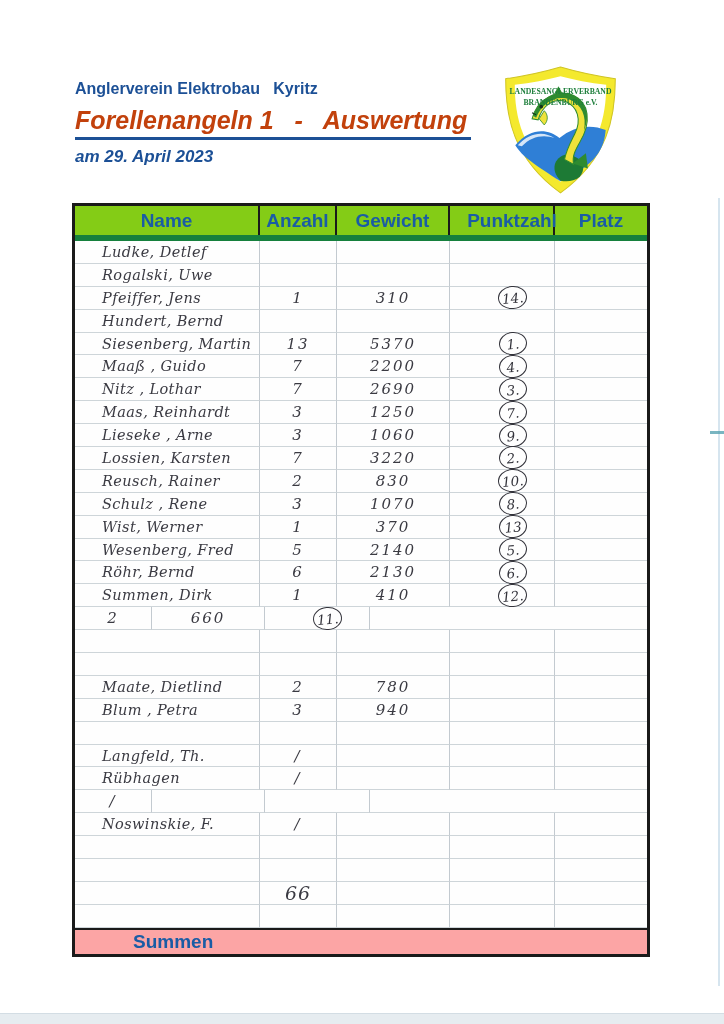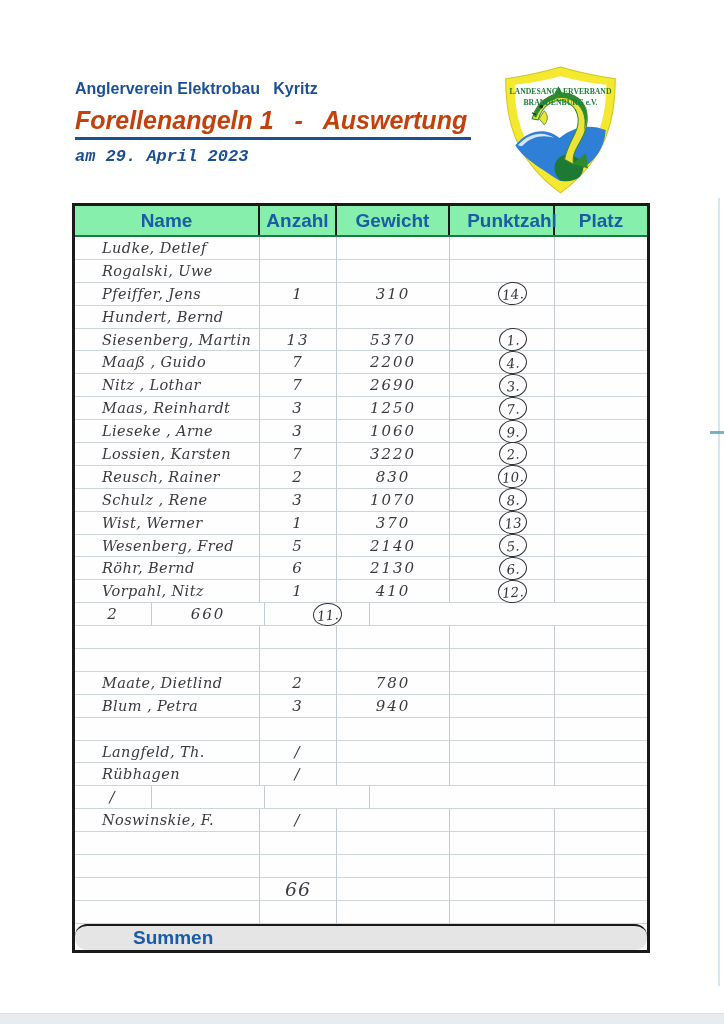--- a/index.html
+++ b/index.html
@@ -1,47 +1,47 @@
 <!DOCTYPE html>
 <html><head>
 <meta charset="utf-8">
 <style>
   html,body{margin:0;padding:0;}
   body{width:724px;height:1024px;position:relative;background:#ffffff;font-family:"Liberation Sans",sans-serif;overflow:hidden;}
 
   
   .club-line{position:absolute;left:75px;top:80px;font-size:16px;font-weight:bold;color:#1c5096;white-space:pre;}
   .main-title{position:absolute;left:75px;top:106px;font-size:25px;font-weight:bold;font-style:italic;color:#c2410c;white-space:pre;border-bottom:3px solid #1c5096;padding-bottom:2px;padding-right:4px;}
-  .date-line{position:absolute;left:75px;top:147px;font-size:17px;font-weight:bold;font-style:italic;color:#1c5096;font-family:Liberation Mono, monospace;}
+  .date-line{position:absolute;left:75px;top:147px;font-size:17px;font-weight:bold;font-style:italic;color:#1c5096;}
 
   
   .logo{position:absolute;left:496px;top:64px;width:130px;height:132px;}
 
   
   .table{position:absolute;left:72px;top:203px;width:572px;border:3px solid #1a1a1a;background:#fefefe;}
-  .thead{display:flex;height:29px;background:#86efac;border-bottom:2px solid #15803d;}
+  .thead{display:flex;height:29px;background:#84cc16;border-bottom:6px solid #15803d;}
   .thead .hcell{display:flex;align-items:center;justify-content:center;font-weight:bold;font-size:19px;color:#1a5ca5;border-right:2px solid #1a1a1a;box-sizing:border-box;}
   .thead .hcell:last-child{border-right:none;}
   .col-name{width:185px;}
   .col-anzahl{width:77px;}
   .col-gewicht{width:113px;}
   .col-punkt{width:105px;padding-left:21px;}
   .col-platz{width:68px;flex:1;}
 
   .tbody{position:relative;}
   .trow{display:flex;height:22.9px;}
   .trow .cell{box-sizing:border-box;border-right:1px solid #c3cad0;border-bottom:1px solid #ced5d9;display:flex;align-items:center;}
   .trow .cell:last-child{border-right:none;}
   .trow .col-name{padding-left:27px;font-family:"DejaVu Serif",serif;font-style:italic;font-size:14.5px;color:#3a3a42;letter-spacing:.4px;white-space:nowrap;overflow:hidden;}
   .trow .col-anzahl,.trow .col-gewicht{justify-content:center;font-family:"DejaVu Serif",serif;font-style:italic;font-size:15px;color:#3a3a42;letter-spacing:2px;}
   .trow .col-punkt{justify-content:center;}
   .trow:nth-child(29) .col-anzahl{font-size:19px;letter-spacing:1px;}
   .circle{font-family:"DejaVu Serif",serif;font-style:italic;font-size:13.5px;color:#33333b;border:1.5px solid #33333b;border-radius:50%;min-width:20px;height:21px;padding:0 3px;display:inline-flex;align-items:center;justify-content:center;transform:rotate(-5deg);letter-spacing:0;}
 
-  .summen{display:flex;height:24px;background:#e5e5e5;border-top:2.5px solid #1a1a1a;align-items:center;border-radius:12px;}
+  .summen{display:flex;height:24px;background:#fca5a5;border-top:2.5px solid #1a1a1a;align-items:center;}
   .summen .label{padding-left:58px;font-weight:bold;font-size:19px;color:#1a5ca5;}
 
   
   .edge-line{position:absolute;left:718px;top:198px;width:2px;height:788px;background:#cfe1ec;opacity:.85;}
   .edge-tick{position:absolute;left:710px;top:431px;width:14px;height:3px;background:#58a2b2;opacity:.8;}
   .bottom-strip{position:absolute;left:0;top:1013px;width:724px;height:11px;background:#e6ecf0;border-top:1px solid #d3dde4;}
 </style>
 </head>
 <body>
 
@@ -206,21 +206,21 @@
       <div class="trow">
         <div class="cell col-name">Röhr, Bernd</div>
         <div class="cell col-anzahl">6</div>
         <div class="cell col-gewicht">2130</div>
         <div class="cell col-punkt">
           <span class="circle">6.</span>
         </div>
         <div class="cell col-platz"></div>
       </div>
       <div class="trow">
-        <div class="cell col-name">Vorpahl, Nitz</div>
+        <div class="cell col-name">Summen, Dirk</div>
         <div class="cell col-anzahl">1</div>
         <div class="cell col-gewicht">410</div>
         <div class="cell col-punkt">
           <span class="circle">12.</span>
         </div>
         <div class="cell col-platz"></div>
       </div>
       <div class="trow">
         <div class="cell col-anzahl">2</div>
         <div class="cell col-gewicht">660</div>

